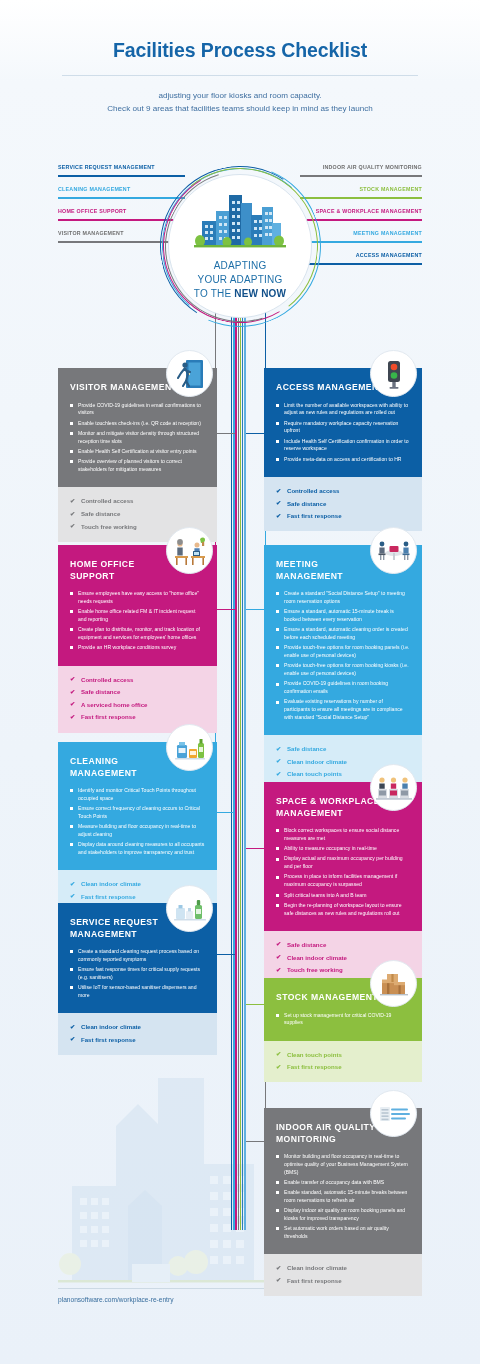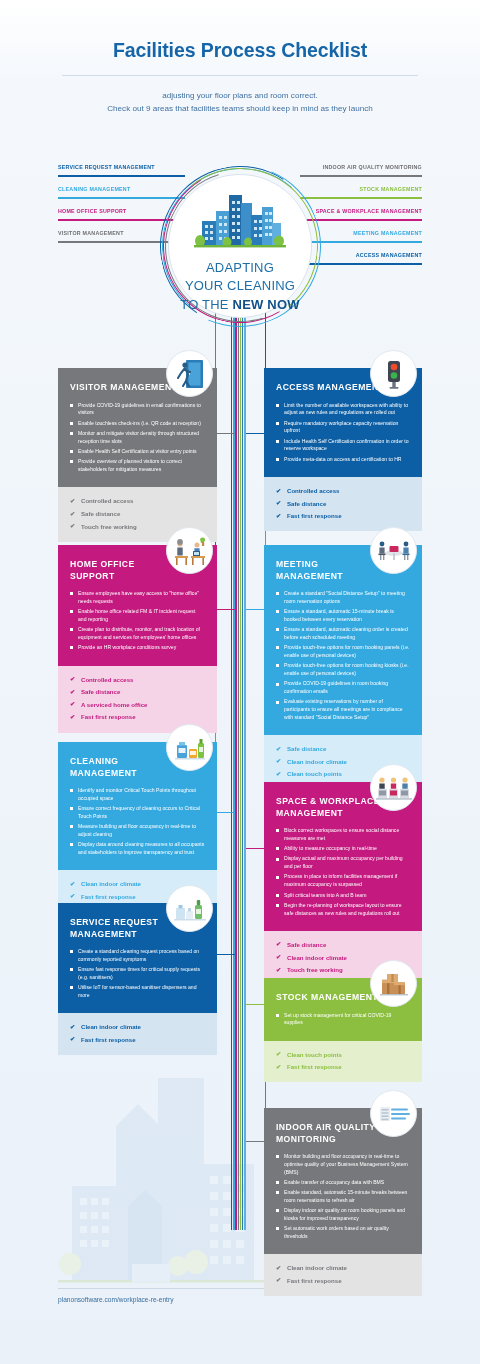--- a/index.html
+++ b/index.html
@@ -54,21 +54,21 @@
     border: 1.4px solid #d9e4ee;
     z-index: 4;
     box-shadow: 0 0 0 0 rgba(0,0,0,0);
   }
   .hub-inner { position: absolute; inset: 0; display: flex; flex-direction: column;
     align-items: center; justify-content: flex-start; padding-top: 16px; }
   .hub-caption {
     margin-top: 6px;
     text-align: center;
     color: #1e6fa8;
-    font-size: 13px;
+    font-size: 10px;
     line-height: 1.42;
     letter-spacing: .2px;
   }
   .hub-caption b { color: #12508a; }
   .hub-ring {
     position: absolute; border-radius: 50%; z-index: 2;
     border-style: solid; border-color: transparent;
   }
 
   .label-row { position: absolute; height: 18px; }
@@ -185,21 +185,21 @@
     <rect x="0" y="214" width="240" height="2.5" fill="#cfe0b9"></rect>
     <rect x="74" y="198" width="38" height="18" fill="#e3eef7"></rect>
   </svg>
 
   <div class="header">
     <div class="title">
       <span>Facilities Process Checklist</span>
     </div>
     <div class="rule"></div>
     <div class="subtitle">
-      <div>adjusting your floor plans and room correct.</div>
+      <div>adjusting your floor kiosks and room capacity.</div>
       <div>Check out 9 areas that facilities teams should keep in mind as they launch</div>
     </div>
   </div>
 
   <div class="hub-zone">
 
     <div class="hub-ring" style="left:160px; top:6px; width:160px; height:160px; border-width:1.5px; border-top-color:#0c5fa5; border-left-color:#0c5fa5; transform:rotate(-12deg);"></div>
     <div class="hub-ring" style="left:161.5px; top:7.5px; width:157px; height:157px; border-width:1.5px; border-top-color:#34a9e0; border-left-color:#34a9e0; transform:rotate(-4deg);"></div>
     <div class="hub-ring" style="left:163px; top:9px; width:154px; height:154px; border-width:1.5px; border-left-color:#c4197f; border-bottom-color:#c4197f; transform:rotate(14deg);"></div>
     <div class="hub-ring" style="left:164.5px; top:10.5px; width:151px; height:151px; border-width:1.5px; border-bottom-color:#77787b; border-left-color:#77787b; transform:rotate(28deg);"></div>
@@ -261,21 +261,21 @@
           <g fill="#7dc242">
             <ellipse cx="6" cy="50" rx="5" ry="6"></ellipse>
               <ellipse cx="33" cy="51" rx="4.5" ry="5"></ellipse>
             <ellipse cx="54" cy="51" rx="4" ry="4.5"></ellipse>
               <ellipse cx="85" cy="50" rx="5" ry="5.5"></ellipse>
           </g>
           <rect x="0" y="54" width="92" height="2.4" fill="#6fb53b"></rect>
         </svg>
         <div class="hub-caption">
           <div>ADAPTING</div>
-          <div>YOUR CLEANING</div>
+          <div>YOUR ADAPTING</div>
           <div><span>TO THE </span><b>NEW NOW</b></div>
         </div>
       </div>
     </div>
 
     <div class="label-row" style="left:58px; top:4px; width:127px;">
       <span class="lbl" style="color:#0c5fa5;">SERVICE REQUEST MANAGEMENT</span>
       <span class="ln" style="background:#0c5fa5;"></span>
     </div>
     <div class="label-row" style="left:58px; top:26px; width:127px;">

